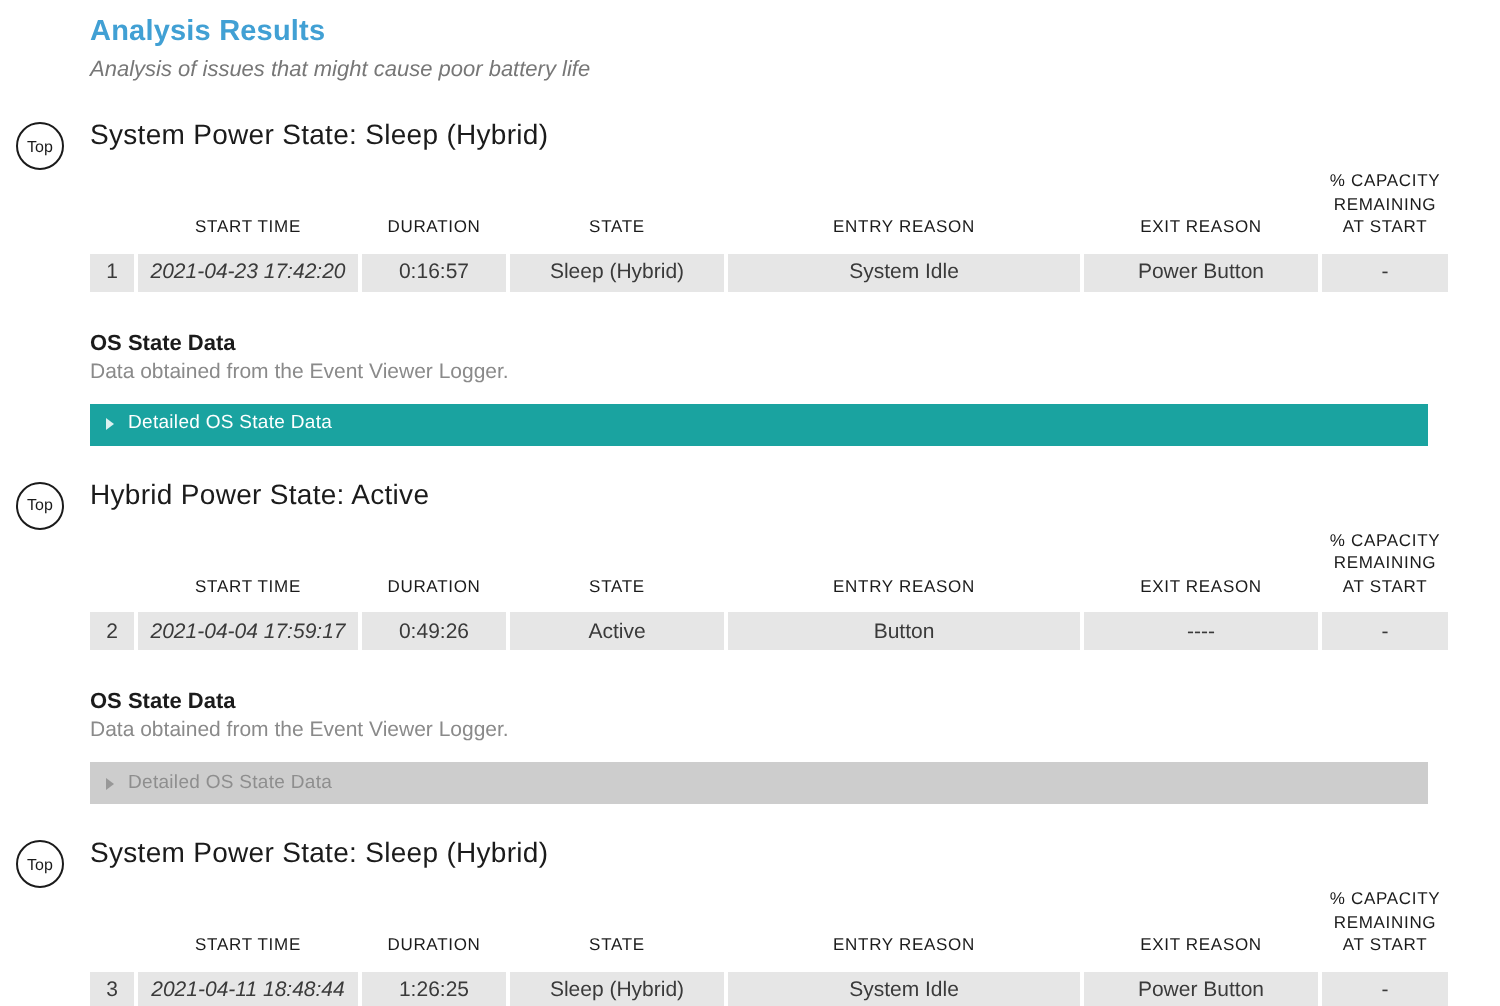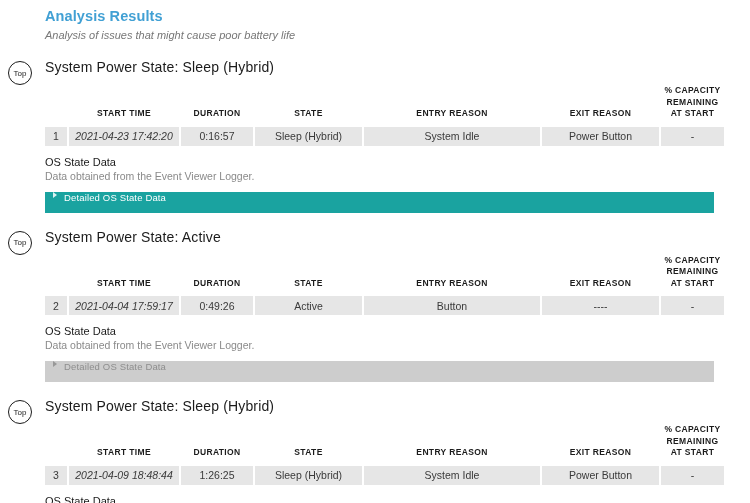--- a/index.html
+++ b/index.html
@@ -75,21 +75,21 @@
   
   table.state-table {
     border-collapse: separate;
     border-spacing: 2px 0;
     width: 669px;
     table-layout: fixed;
     margin-left: -2px;
   }
   table.state-table th {
     font-size: 8.5px;
-    font-weight: bold;
+    font-weight: normal;
     color: #1b1b1b;
     letter-spacing: .35px;
     text-align: center;
     vertical-align: bottom;
     padding: 2px 2px 7px 2px;
     line-height: 11.5px;
   }
   table.state-table td {
     background: #e6e6e6;
     font-size: 10.5px;
@@ -114,36 +114,37 @@
   .c-start    { width: 110px; }
   .c-duration { width: 72px; }
   .c-state    { width: 107px; }
   .c-entry    { width: 176px; }
   .c-exit     { width: 117px; }
   .c-capacity { width: 63px; }
 
   
   .osd-title {
     font-size: 11px;
-    font-weight: normal;
+    font-weight: bold;
     color: #1b1b1b;
-    margin-top: 9px;
+    margin-top: 19px;
     line-height: 14px;
   }
   .osd-sub {
     font-size: 10.5px;
     color: #8a8a8a;
     line-height: 14px;
     margin-top: 0px;
   }
   .detail-bar {
     margin-top: 9px;
     width: 669px;
     height: 21px;
     display: flex;
+    align-items: center;
     padding-left: 8px;
     box-sizing: border-box;
     cursor: pointer;
     user-select: none;
   }
   .detail-bar.teal {
     background: #1aa3a0;
     color: #ffffff;
   }
   .detail-bar.gray {
@@ -226,21 +227,21 @@
     <div class="detail-bar teal">
       <span class="tri"></span>
       <span class="bar-label">Detailed OS State Data</span>
     </div>
   </div>
 
   <div class="section">
     <div class="top-badge">
       <span>Top</span>
     </div>
-    <div class="section-title">System Power State: Active</div>
+    <div class="section-title">Hybrid Power State: Active</div>
 
     <table class="state-table">
       <colgroup>
         <col class="c-index">
           <col class="c-start">
           <col class="c-duration">
           <col class="c-state">
         <col class="c-entry">
           <col class="c-exit">
           <col class="c-capacity">
@@ -309,21 +310,21 @@
           <th>
             <span>% CAPACITY</span><br>
             <span>REMAINING</span><br>
             <span>AT START</span>
           </th>
         </tr>
       </thead>
       <tbody>
         <tr>
           <td class="col-index">3</td>
-          <td class="col-start">2021-04-09  18:48:44</td>
+          <td class="col-start">2021-04-11  18:48:44</td>
           <td>1:26:25</td>
           <td>Sleep (Hybrid)</td>
           <td>System Idle</td>
           <td>Power Button</td>
           <td>-</td>
         </tr>
       </tbody>
     </table>
 
     <div class="osd-title">OS State Data</div>

